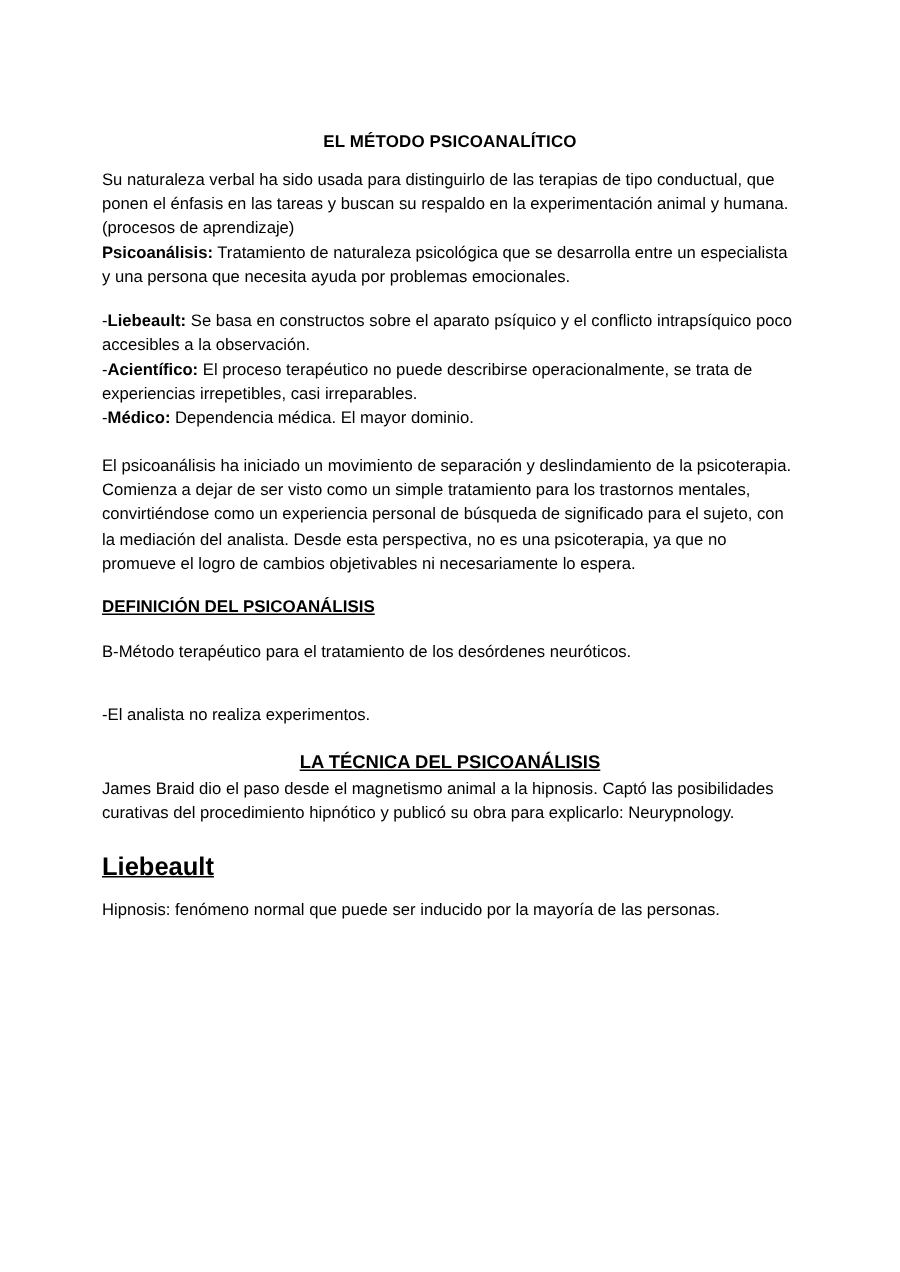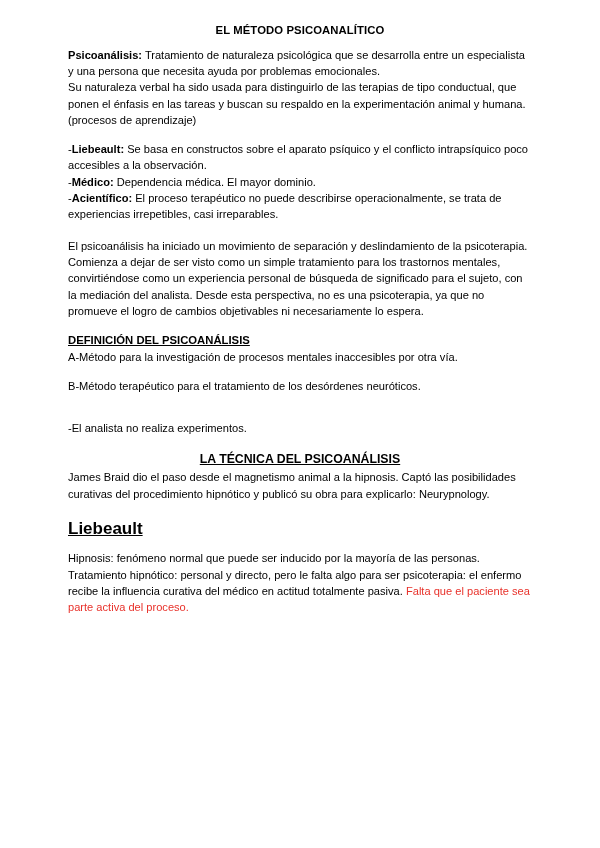--- a/index.html
+++ b/index.html
@@ -10,21 +10,21 @@
   body {
     font-family: "Liberation Sans", sans-serif;
     color: #000000;
   }
   .page {
     position: relative;
     width: 600px;
     height: 812px;
     background: #ffffff;
     box-sizing: border-box;
-    padding: 23px 68px 0 68px;
+    padding: 88px 68px 0 68px;
     overflow: hidden;
   }
   .doc-title {
     text-align: center;
     font-weight: bold;
     font-size: 11.3px;
     letter-spacing: 0.1px;
     margin: 0 0 9px 0;
     line-height: 1.3;
   }
@@ -72,49 +72,48 @@
     color: #e8312a;
   }
 </style>
 </head>
 <body>
 
 <div class="page">
 
   <div class="doc-title">EL MÉTODO PSICOANALÍTICO</div>
 
+  <p class="para">Su naturaleza verbal ha sido usada para distinguirlo de las terapias de tipo conductual, que ponen el énfasis en las tareas y buscan su respaldo en la experimentación animal y humana. (procesos de aprendizaje)</p>
+
   <p class="para">
     <span class="b">Psicoanálisis:</span><span> Tratamiento de naturaleza psicológica que se desarrolla entre un especialista y una persona que necesita ayuda por problemas emocionales.</span>
   </p>
-
-  <p class="para">Su naturaleza verbal ha sido usada para distinguirlo de las terapias de tipo conductual, que ponen el énfasis en las tareas y buscan su respaldo en la experimentación animal y humana. (procesos de aprendizaje)</p>
 
   <div class="gap"></div>
 
   <p class="para">
     <span>-</span><span class="b">Liebeault:</span><span> Se basa en constructos sobre el aparato psíquico y el conflicto intrapsíquico poco accesibles a la observación.</span>
   </p>
 
   <p class="para">
-    <span>-</span><span class="b">Médico:</span><span> Dependencia médica. El mayor dominio.</span>
+    <span>-</span><span class="b">Acientífico:</span><span> El proceso terapéutico no puede describirse operacionalmente, se trata de experiencias irrepetibles, casi irreparables.</span>
   </p>
 
   <p class="para">
-    <span>-</span><span class="b">Acientífico:</span><span> El proceso terapéutico no puede describirse operacionalmente, se trata de experiencias irrepetibles, casi irreparables.</span>
+    <span>-</span><span class="b">Médico:</span><span> Dependencia médica. El mayor dominio.</span>
   </p>
 
   <div class="gap-lg"></div>
 
   <p class="para">El psicoanálisis ha iniciado un movimiento de separación y deslindamiento de la psicoterapia. Comienza a dejar de ser visto como un simple tratamiento para los trastornos mentales, convirtiéndose como un experiencia personal de búsqueda de significado para el sujeto, con la mediación del analista. Desde esta perspectiva, no es una psicoterapia, ya que no promueve el logro de cambios objetivables ni necesariamente lo espera.</p>
 
   <div class="gap"></div>
 
   <p class="heading-ul">DEFINICIÓN DEL PSICOANÁLISIS</p>
 
-  <p class="para">A-Método para la investigación de procesos mentales inaccesibles por otra vía.</p>
 
   <div class="gap"></div>
 
   <p class="para">B-Método terapéutico para el tratamiento de los desórdenes neuróticos.</p>
 
   <div class="gap"></div>
 
 
   <div class="gap"></div>
 
@@ -128,18 +127,15 @@
 
 
   <div class="gap-lg"></div>
 
   <p class="sub-ul">Liebeault</p>
 
   <div class="gap-sm"></div>
 
   <p class="para">Hipnosis: fenómeno normal que puede ser inducido por la mayoría de las personas.</p>
 
-  <p class="para">
-    <span>Tratamiento hipnótico: personal y directo, pero le falta algo para ser psicoterapia: el enfermo recibe la influencia curativa del médico en actitud totalmente pasiva. </span><span class="red">Falta que el paciente sea parte activa del proceso.</span>
-  </p>
 
 
 </div>
 
 </body></html>

